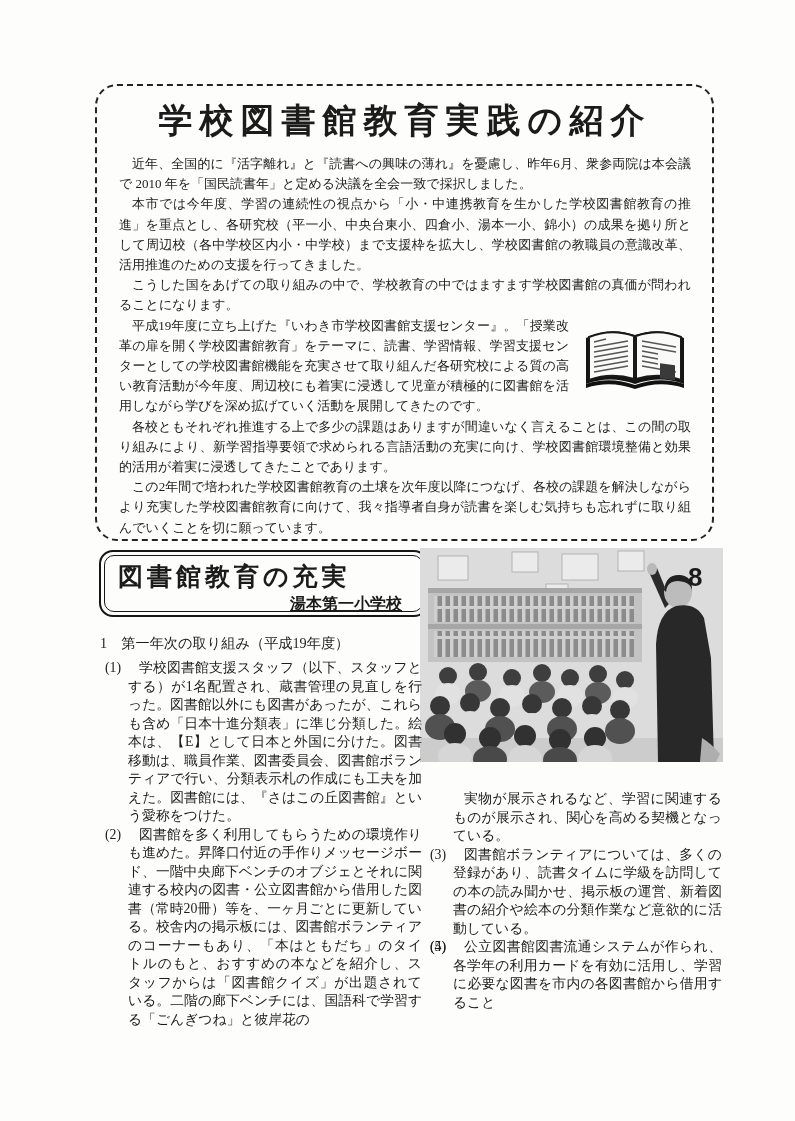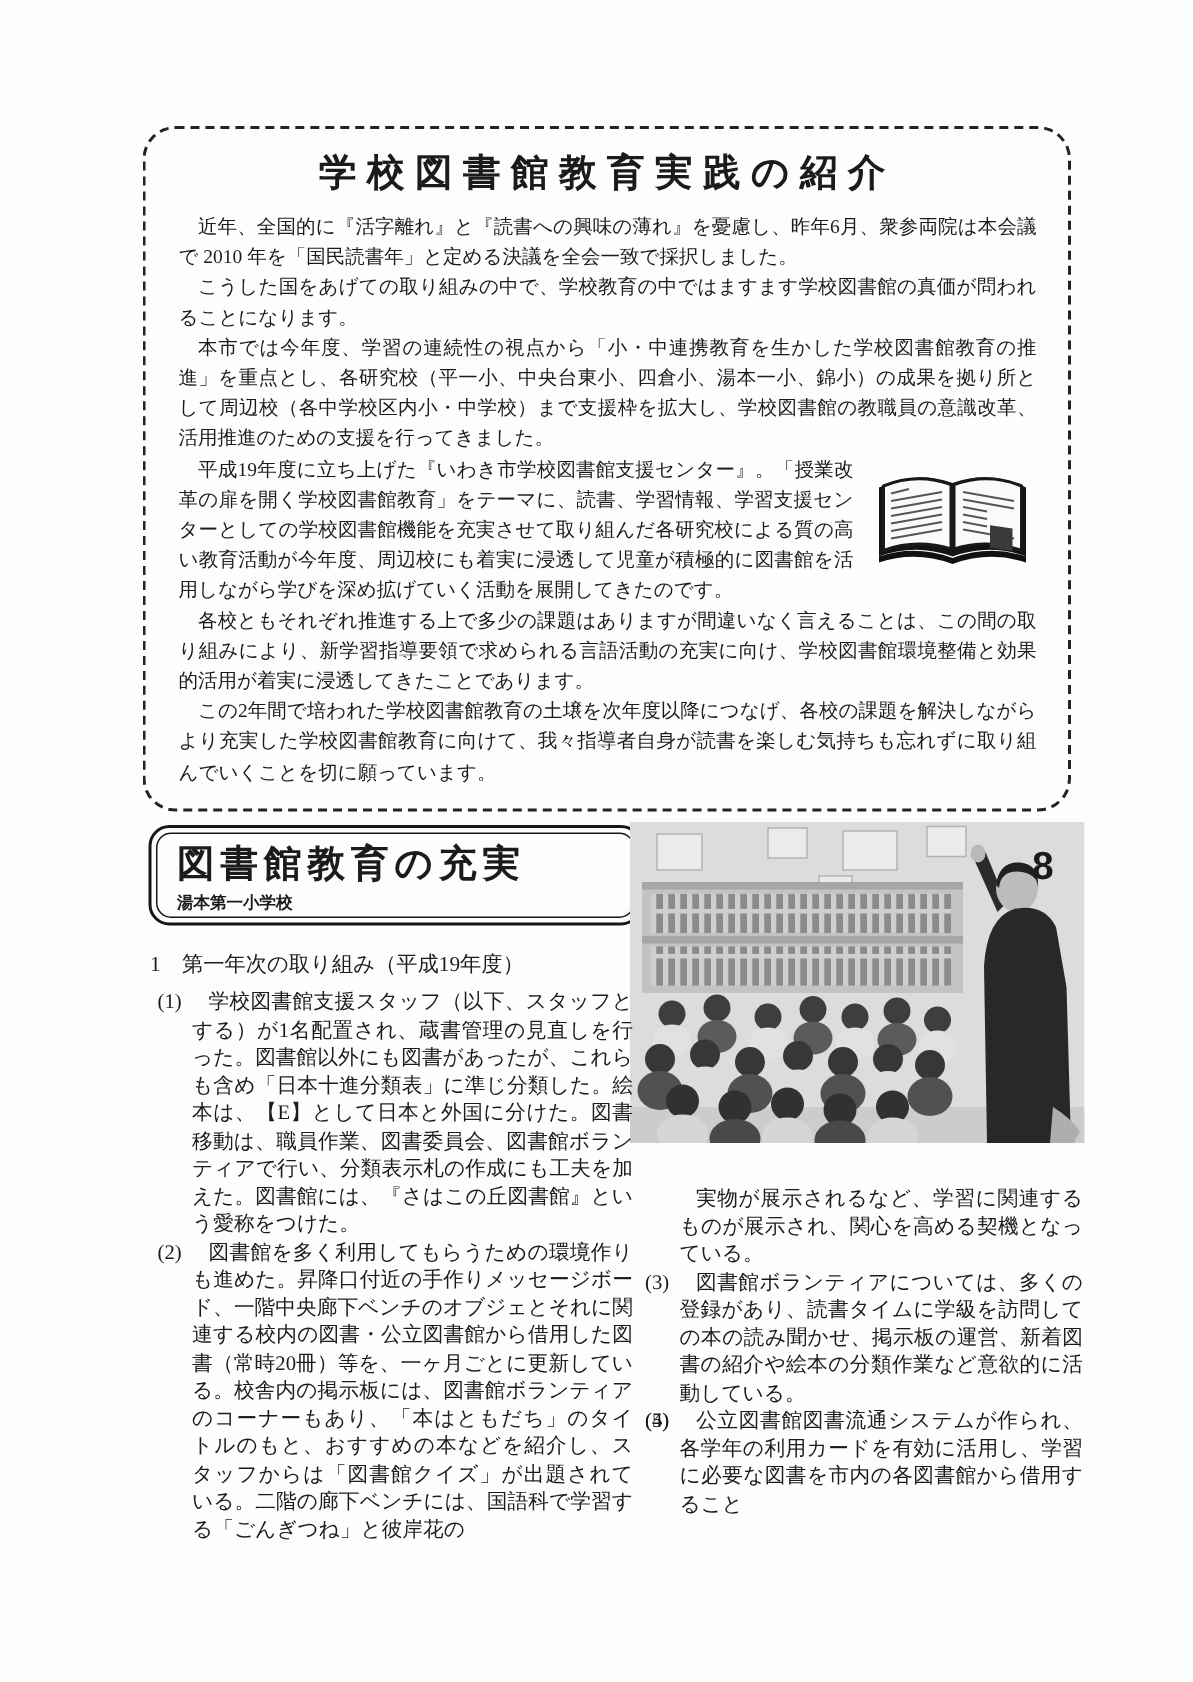--- a/index.html
+++ b/index.html
@@ -10,21 +10,21 @@
   }
 
   
   .intro-box {
     position:absolute; left:95px; top:84px; width:619px; height:457px;
     box-sizing:border-box; border:2.5px dashed #232323; border-radius:22px;
     padding:8px 21px 0 22px; background:#fdfdfc;
   }
   .intro-title {
     font-family:"Liberation Sans", sans-serif; font-weight:bold;
-    font-size:25px; letter-spacing:7px; text-align:center; margin:4px 0 10px 0;
+    font-size:34px; letter-spacing:7px; text-align:center; margin:4px 0 10px 0;
   }
   .intro-box p, .intro-box .para-with-book {
     margin:0; font-size:13px; line-height:20.2px;
     text-indent:1em; text-align:justify;
   }
   .book-illustration {
     float:right; width:112px; height:76px; margin:6px 0 2px 10px;
   }
 
   
@@ -37,21 +37,21 @@
     width:100%; height:100%; box-sizing:border-box;
     border:1.5px solid #161616; border-radius:10px;
     padding:5px 12px 0 13px;
   }
   .section-title {
     font-family:"Liberation Sans", sans-serif; font-weight:bold;
     font-size:25px; letter-spacing:4px; margin:0; line-height:1.2;
   }
   .section-school {
     font-family:"Liberation Sans", sans-serif; font-weight:bold;
-    font-size:11px; text-align:left; margin-top:3px; padding-right:8px;
+    font-size:16px; text-align:right; margin-top:3px; padding-right:8px;text-decoration:underline;
   }
 
   
   .photo {
     position:absolute; left:420px; top:548px; width:303px; height:214px;
     margin:0; filter:grayscale(1) contrast(0.95);
   }
   .photo svg { display:block; width:100%; height:100%; }
 
   
@@ -69,22 +69,22 @@
   .item .num { position:absolute; left:5px; top:0; text-indent:0; }
 </style>
 </head>
 <body>
 
 <div class="page">
 
   <div class="intro-box">
     <div class="intro-title">学校図書館教育実践の紹介</div>
     <p>近年、全国的に『活字離れ』と『読書への興味の薄れ』を憂慮し、昨年6月、衆参両院は本会議で 2010 年を「国民読書年」と定める決議を全会一致で採択しました。</p>
+    <p>本市では今年度、学習の連続性の視点から「小・中連携教育を生かした学校図書館教育の推進」を重点とし、各研究校（平一小、中央台東小、四倉小、湯本一小、錦小）の成果を拠り所として周辺校（各中学校区内小・中学校）まで支援枠を拡大し、学校図書館の教職員の意識改革、活用推進のための支援を行ってきました。</p>
     <p>こうした国をあげての取り組みの中で、学校教育の中ではますます学校図書館の真価が問われることになります。</p>
-    <p>本市では今年度、学習の連続性の視点から「小・中連携教育を生かした学校図書館教育の推進」を重点とし、各研究校（平一小、中央台東小、四倉小、湯本一小、錦小）の成果を拠り所として周辺校（各中学校区内小・中学校）まで支援枠を拡大し、学校図書館の教職員の意識改革、活用推進のための支援を行ってきました。</p>
     <div class="para-with-book">
       <svg class="book-illustration" viewBox="0 0 110 76" xmlns="http://www.w3.org/2000/svg">
         <path d="M6 16 Q30 4 55 13 Q80 4 104 16 L104 62 Q80 53 55 62 Q30 53 6 62 Z" fill="#141414"></path>
         <path d="M9 15 Q31 6 54 14 L54 57 Q31 50 9 58 Z" fill="#fafaf8" stroke="#191919" stroke-width="2"></path>
         <path d="M101 15 Q79 6 56 14 L56 57 Q79 50 101 58 Z" fill="#fafaf8" stroke="#191919" stroke-width="2"></path>
         <path d="M6 62 Q30 54 55 63 Q80 54 104 62 L104 66 Q80 58 55 67 Q30 58 6 66 Z" fill="#111111"></path>
         <g stroke="#555" stroke-width="1.3">
           <line x1="14" y1="20" x2="26" y2="17"></line>
           <line x1="14" y1="25" x2="48" y2="19"></line>
           <line x1="14" y1="30" x2="48" y2="24"></line>

